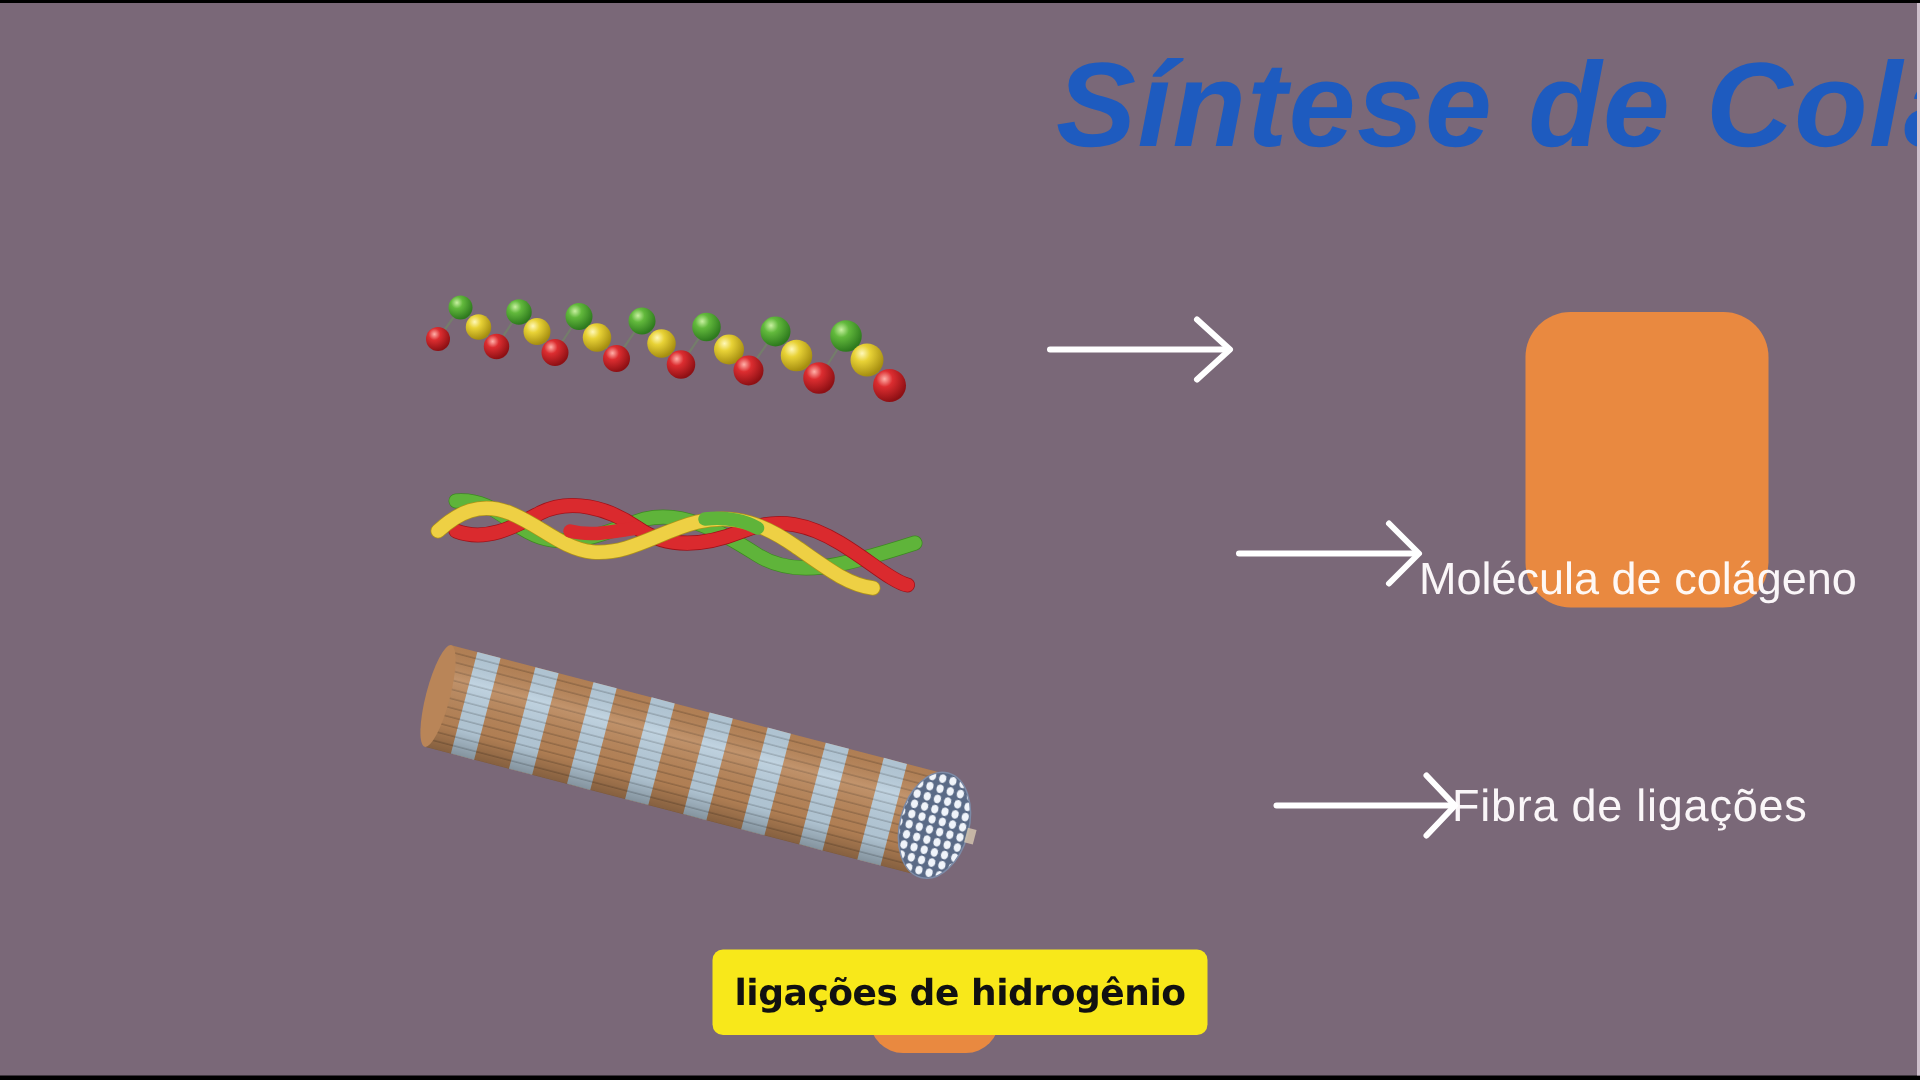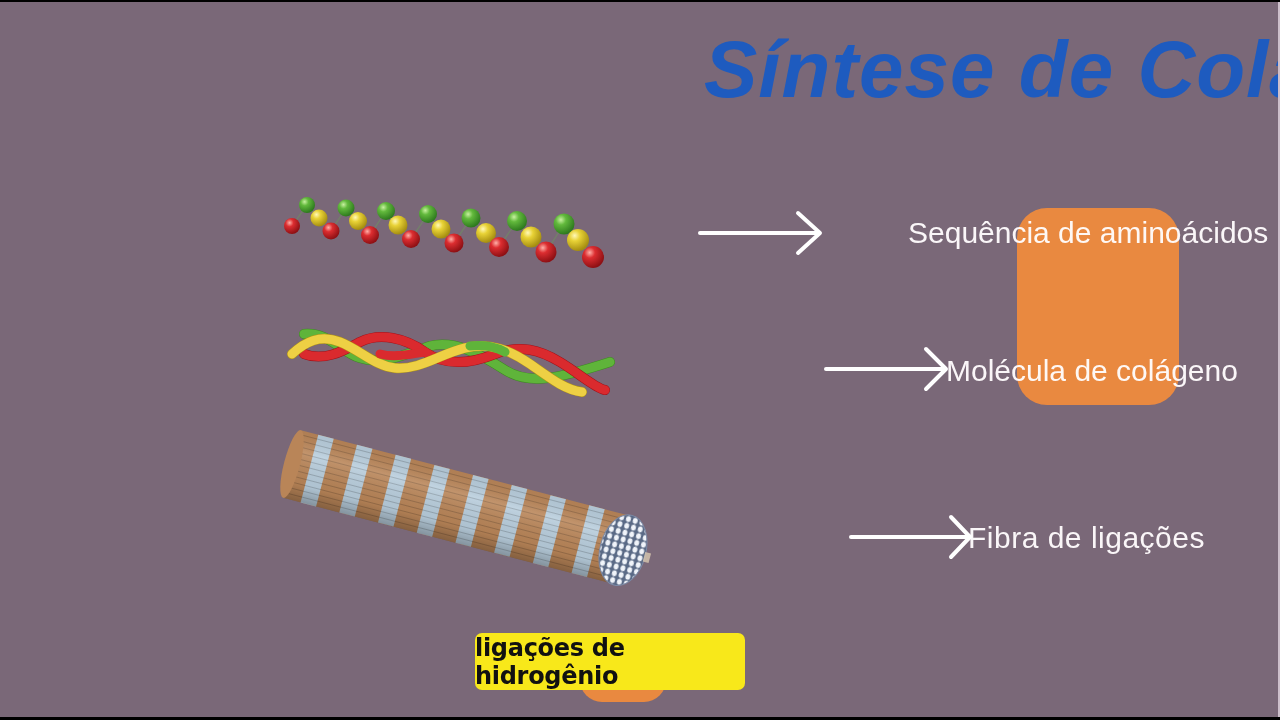--- a/index.html
+++ b/index.html
@@ -28,25 +28,25 @@
     position: absolute; left: 580px; top: 660px; width: 86px; height: 40px;
     background: #E98940; border-radius: 0 0 22px 22px;
   }
   .label {
     position: absolute; white-space: nowrap;
     font-family: "Liberation Sans", sans-serif;
     font-size: 30px; font-weight: 400; color: #F6F0F2;
     mix-blend-mode: screen;
   }
   .label-1 { left: 908px; top: 214px; }
-  .label-2 { left: 946px; top: 352px; }
+  .label-2 { left: 946px; top: 368px; }
   .label-3 { left: 968px; top: 519px; letter-spacing: 0.5px; }
   .arrow { position: absolute; overflow: visible; }
   .caption {
-    position: absolute; left: 475px; top: 631px; width: 270px; height: 57px;
+    position: absolute; left: 475px; top: 631px; width: 330px; height: 57px;
     background: #F8E81A; border-radius: 7px;
     display: flex; align-items: center; justify-content: center;
     font-family: "DejaVu Sans", sans-serif; font-weight: 700; font-size: 24px;
     color: #111; letter-spacing: -0.3px;
   }
   .art { position: absolute; left: 0; top: 0; overflow: visible; }
 </style>
 </head>
 <body>
 
@@ -155,18 +155,17 @@
     <g stroke="#FFFFFF" stroke-width="4" fill="none" stroke-linecap="round" stroke-linejoin="round">
       <line x1="826" y1="367" x2="944" y2="367"></line>
       <polyline points="926,347 946,367 926,387"></polyline>
     </g>
     <g stroke="#FFFFFF" stroke-width="4" fill="none" stroke-linecap="round" stroke-linejoin="round">
       <line x1="851" y1="535" x2="968" y2="535"></line>
       <polyline points="951,515 970,535 951,555"></polyline>
     </g>
   </svg>
 
-  <div class="label label-1">Sequência de aminoácidos</div>
   <div class="label label-2">Molécula de colágeno</div>
   <div class="label label-3">Fibra de ligações</div>
 
   <div class="caption">ligações de hidrogênio</div>
 </div>
 
 </body></html>

